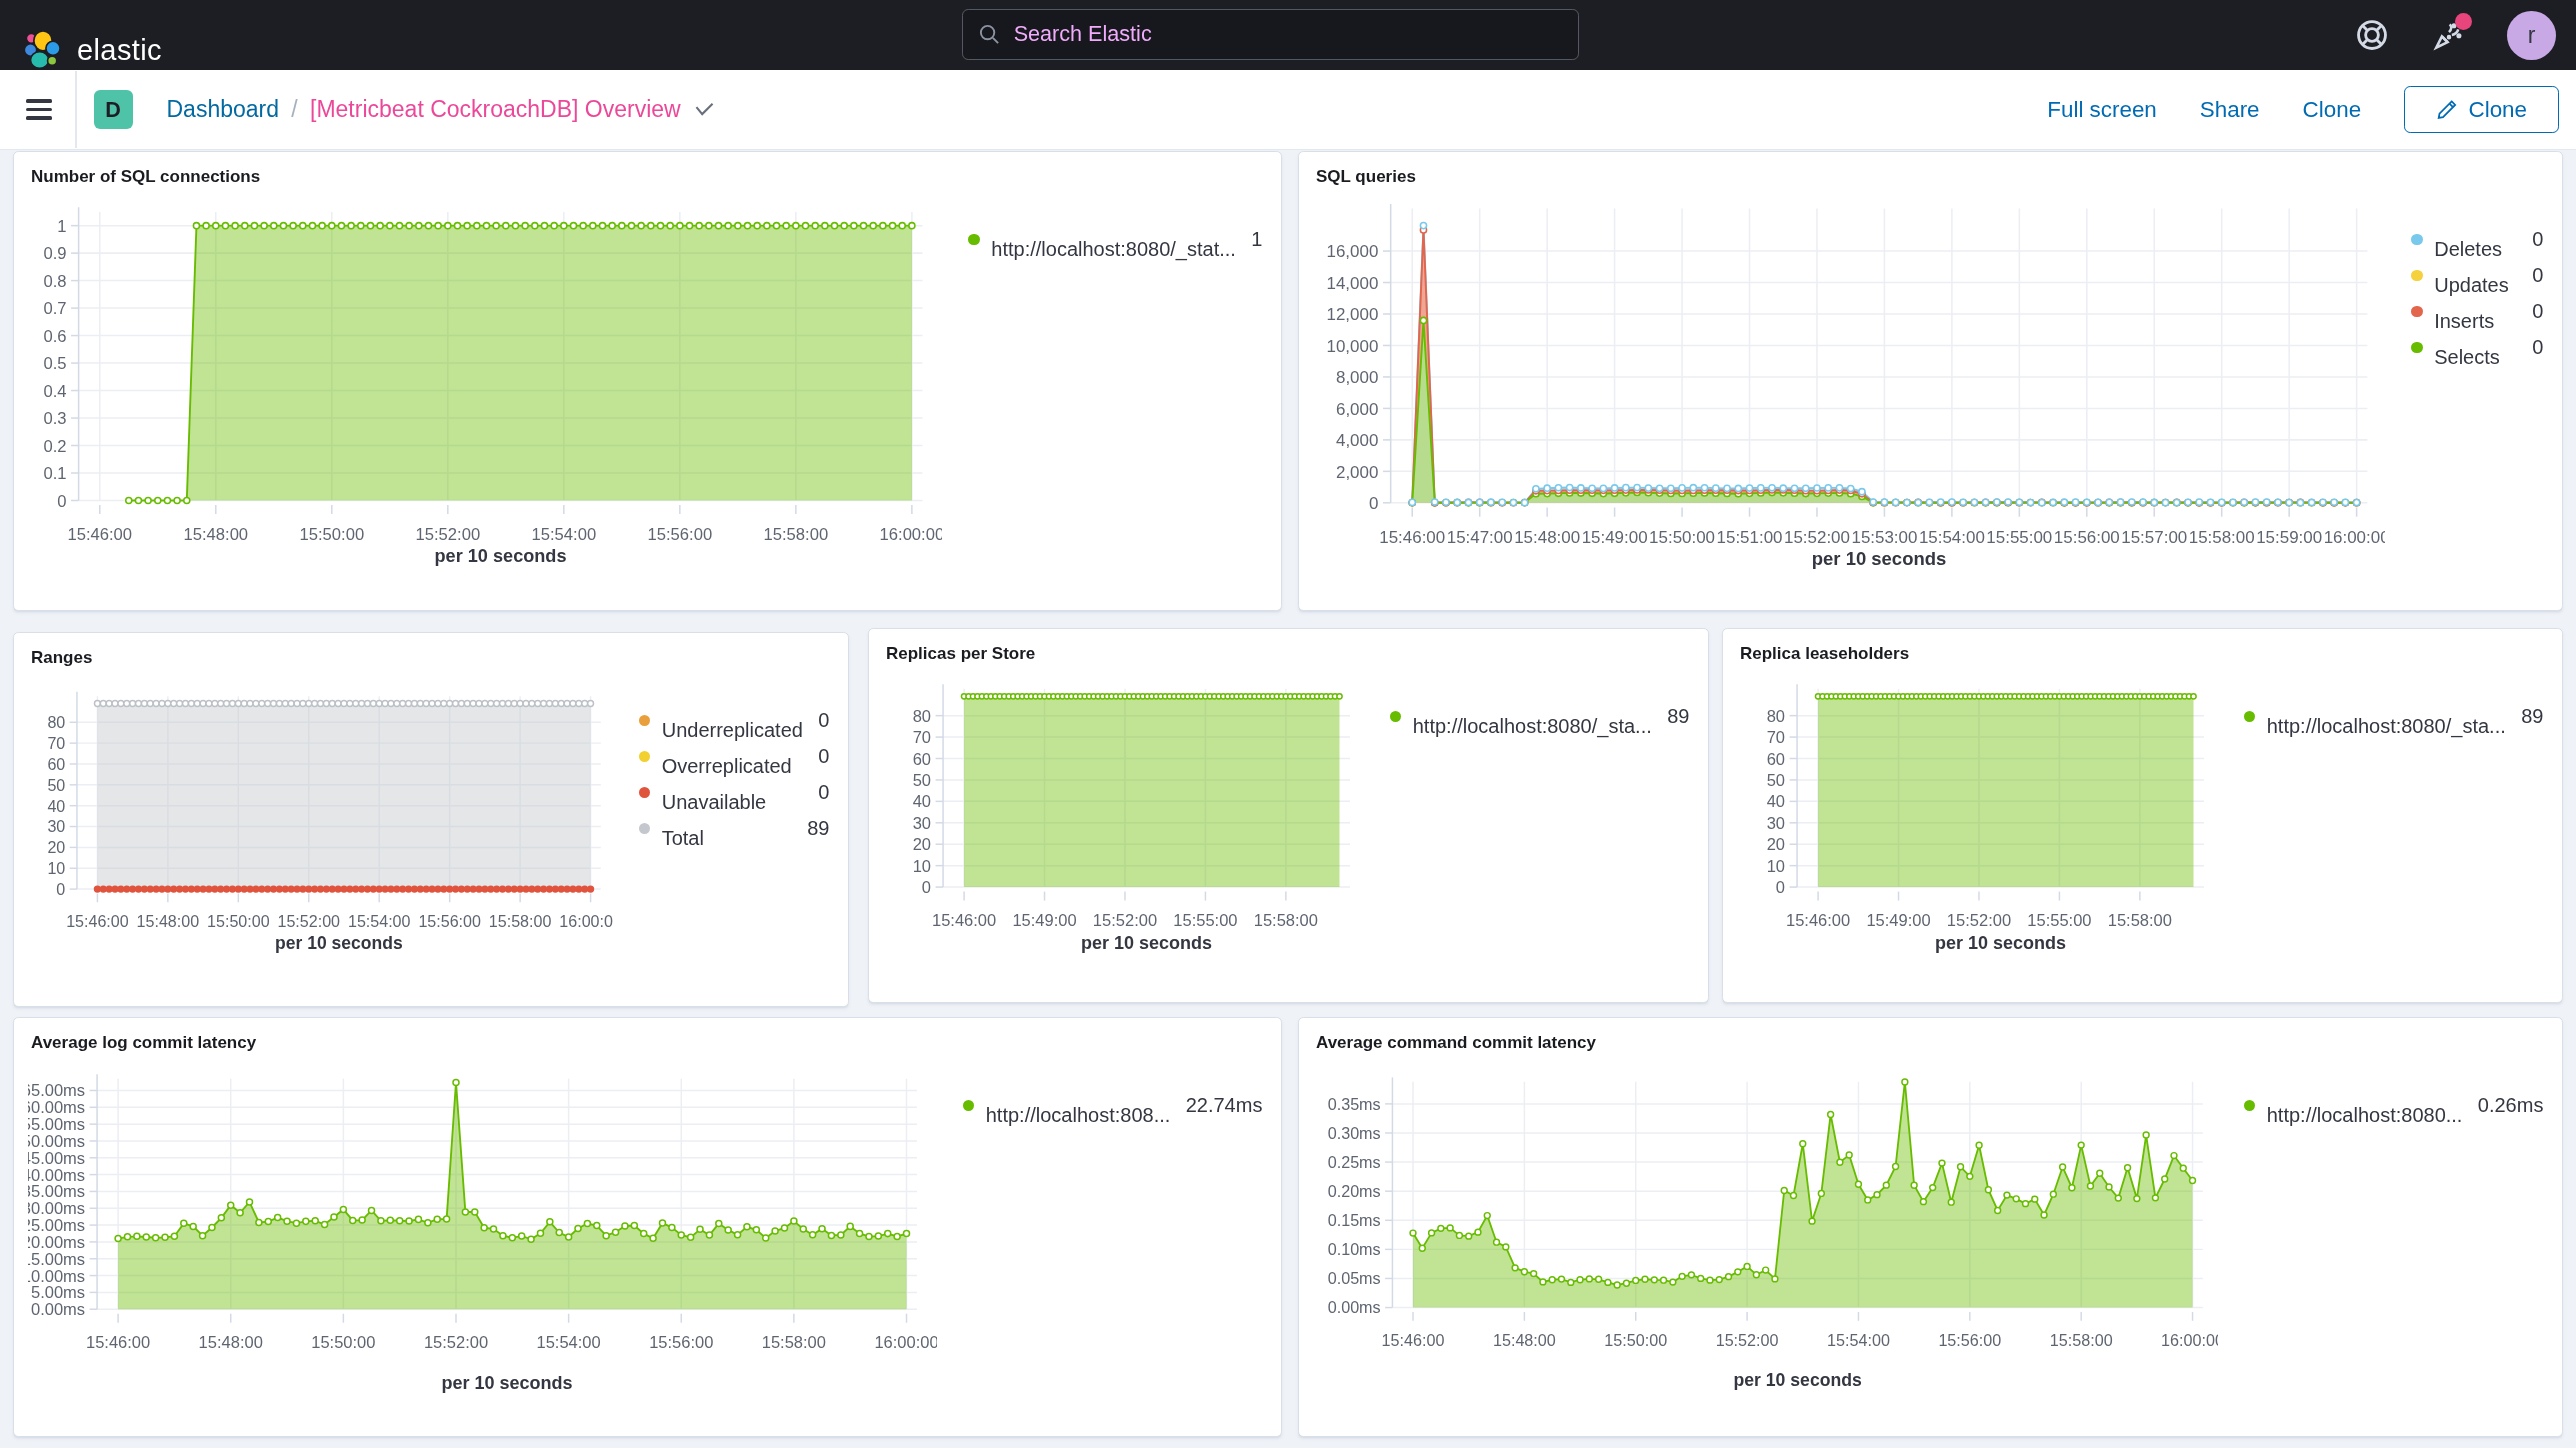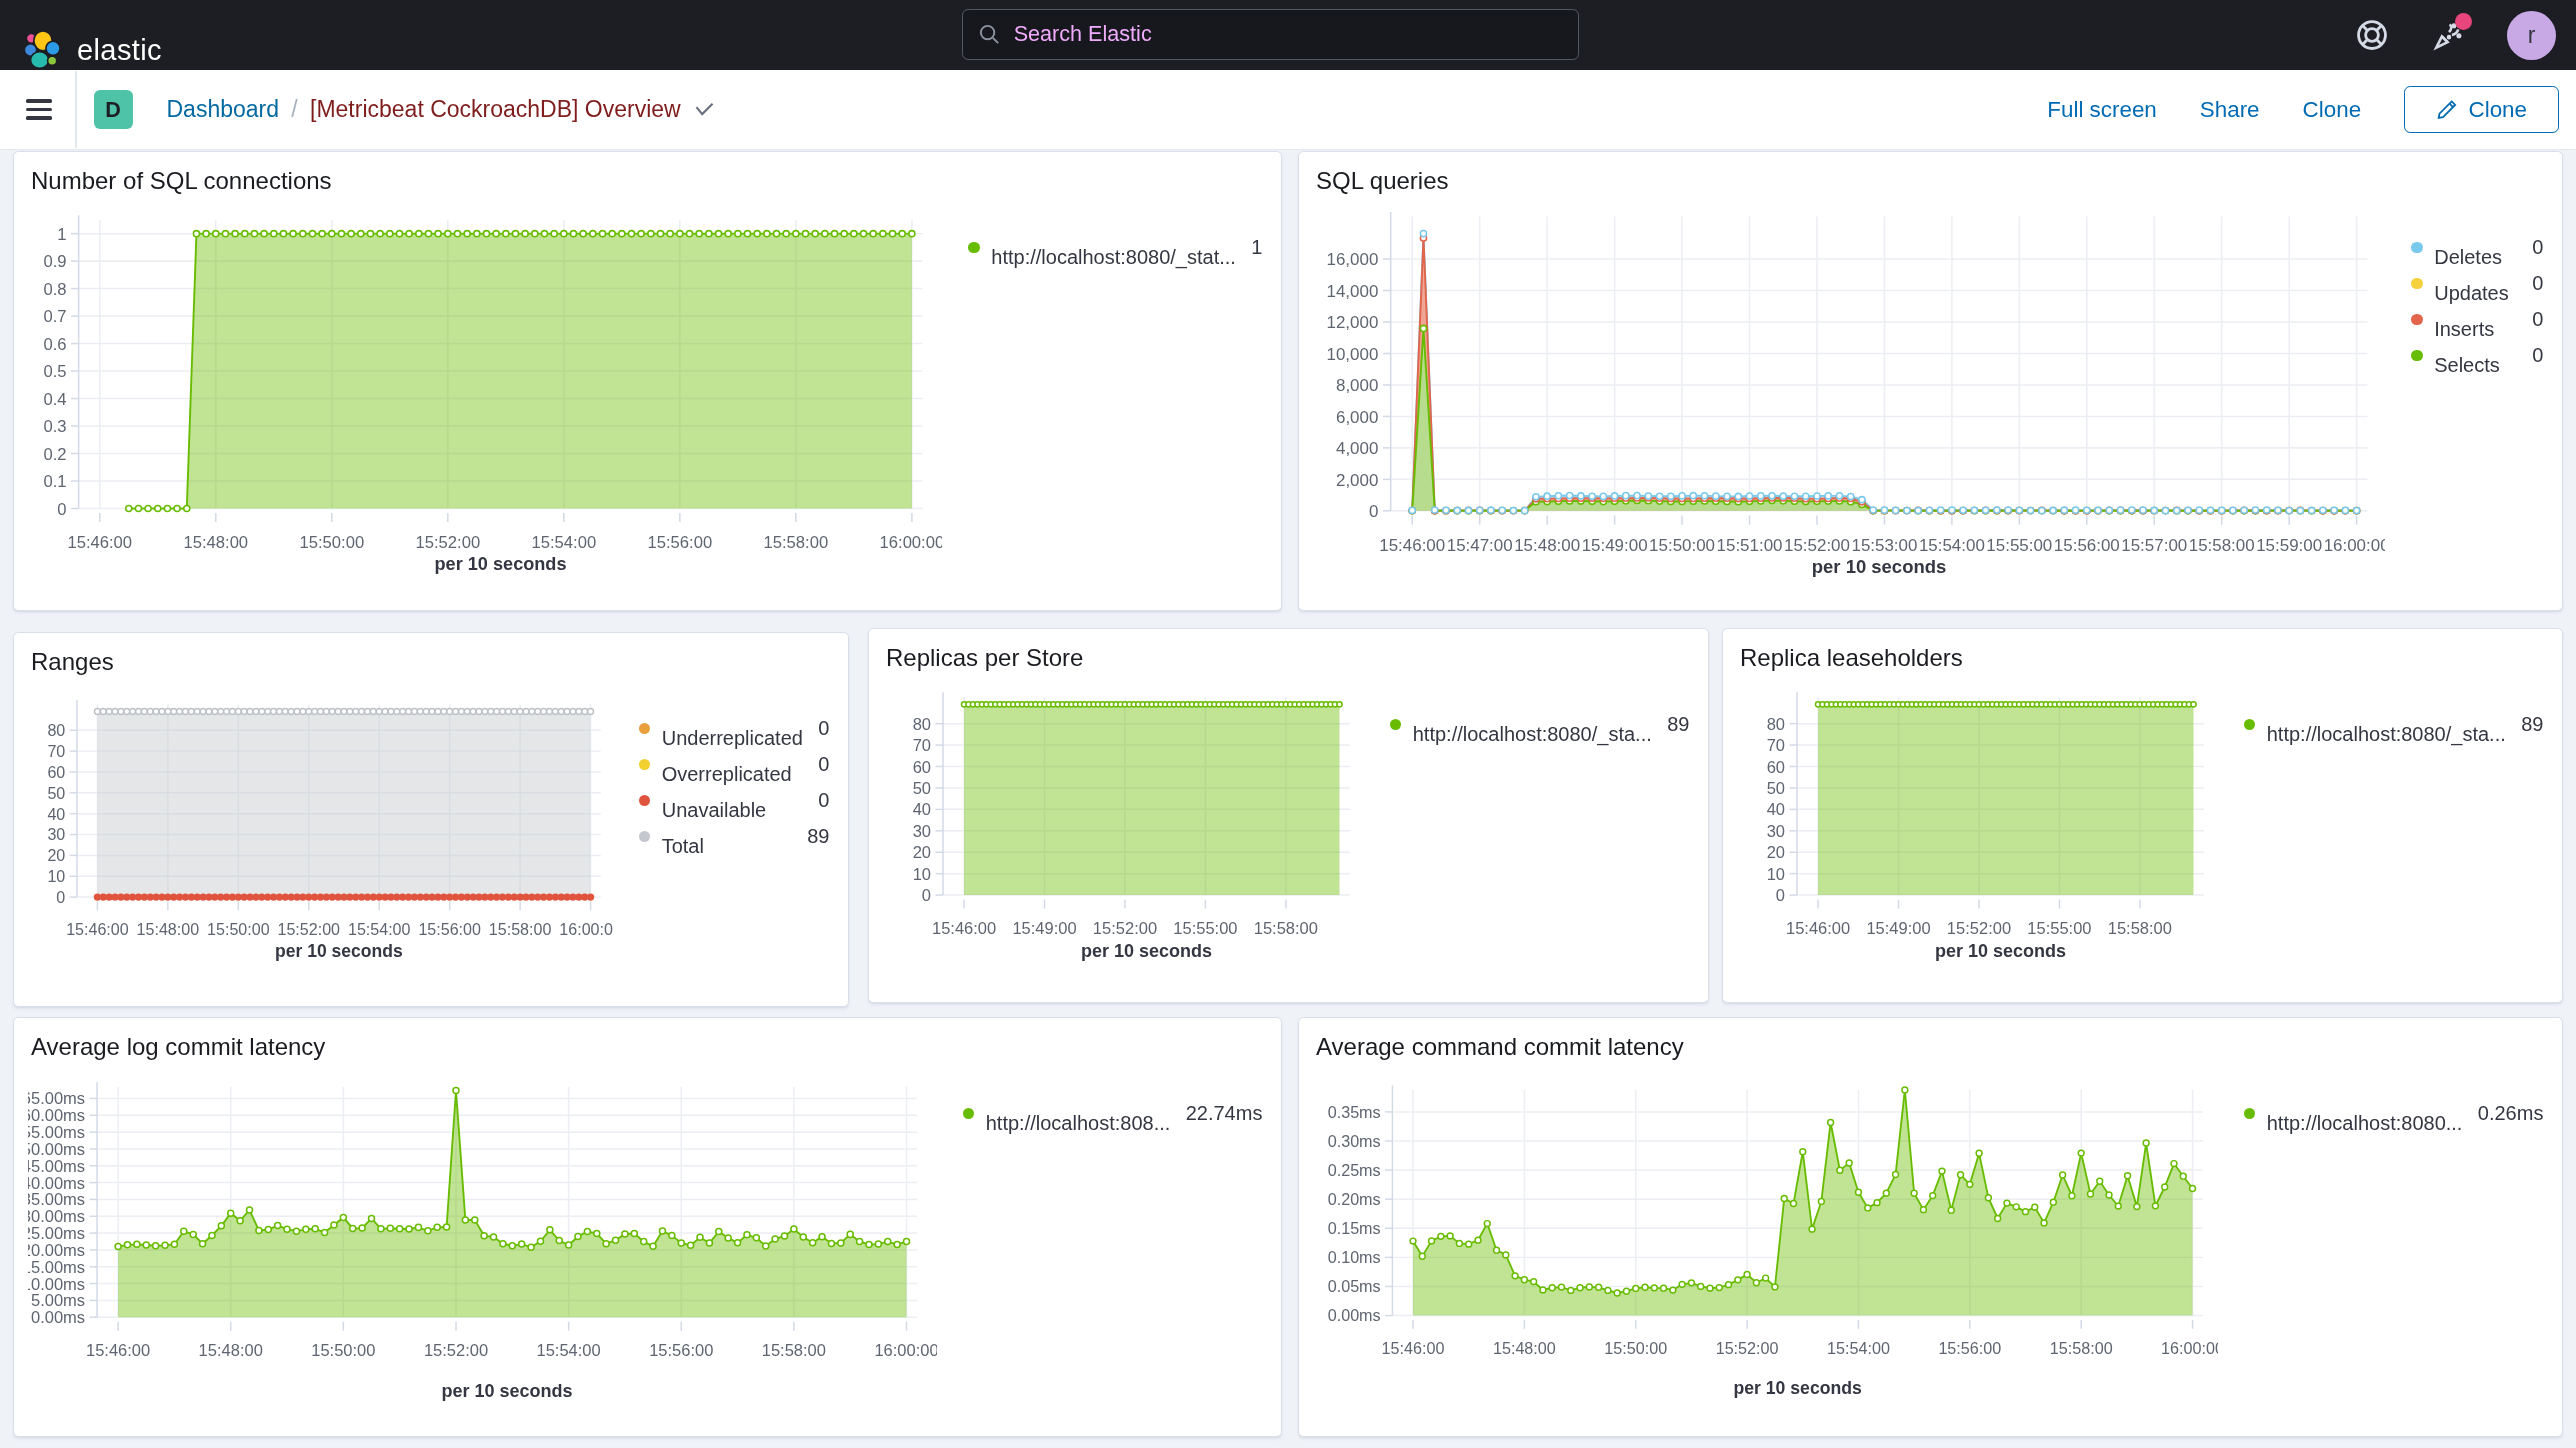--- a/index.html
+++ b/index.html
@@ -19,29 +19,29 @@
   
   #tbar{position:absolute;left:0;top:70px;width:2576px;height:79px;background:#FFFFFF;border-bottom:1.5px solid #E3E8EF;display:flex;align-items:center;}
   #burger{margin-left:26px;width:26px;cursor:pointer;}
   #burger div{height:3.9px;background:#343741;border-radius:1.5px;margin:4.6px 0;}
   #tbar-div{width:1.5px;height:77px;background:#E3E8EF;margin-left:23px;}
   #space-badge{width:39px;height:39px;border-radius:6.2px;margin-left:17px;display:flex;align-items:center;justify-content:center;
     font-size:21.6px;font-weight:bold;color:#1D1E24;cursor:pointer;}
   #crumbs{display:flex;align-items:center;margin-left:34px;gap:12.3px;}
   .crumb-sec{color:#0369a1;font-size:23px;cursor:pointer;}
   .crumb-sep{color:#A7B1BE;font-size:23px;}
-  .crumb-title{color:#7f1d1d;font-size:23px;}
+  .crumb-title{color:#ec4899;font-size:23px;}
   #tbar-actions{margin-left:auto;margin-right:17px;display:flex;align-items:center;gap:43px;}
   .tlink{color:#006BB4;font-size:22.4px;cursor:pointer;}
   #edit-btn{display:flex;align-items:center;gap:10.8px;border:1.5px solid #006BB4;border-radius:6.2px;color:#006BB4;
     font-size:22.4px;padding:9.3px 31px;cursor:pointer;background:#fff;}
   
   .panel{position:absolute;background:#FFFFFF;border:0.8px solid #D9DFE8;border-radius:5.4px;
     box-shadow:0 2.3px 3.1px -1.5px rgba(152,162,179,.35);box-sizing:border-box;}
-  .panel-title{font-size:24px;font-weight:normal;color:#1A1C21;padding:15.4px 15.4px 0 17px;}
+  .panel-title{font-size:17px;font-weight:bold;color:#1A1C21;padding:15.4px 15.4px 0 17px;}
   .panel-body{display:flex;padding:0 14px;}
   .legend{flex:1;padding-top:34px;padding-left:26px;display:flex;flex-direction:column;}
   .litem{display:flex;align-items:center;height:36px;cursor:pointer;}
   .ldot{width:11.6px;height:11.6px;border-radius:50%;flex:0 0 auto;margin-right:11.6px;}
   .llabel{font-size:20px;color:#343741;white-space:nowrap;overflow:hidden;margin-top:20px;}
   .lval{margin-left:auto;font-size:20px;color:#343741;padding-left:15.4px;padding-right:4.6px;text-align:right;}
   .chart text{font-family:"Liberation Sans",sans-serif;}
 </style>
 </head>
 <body>

